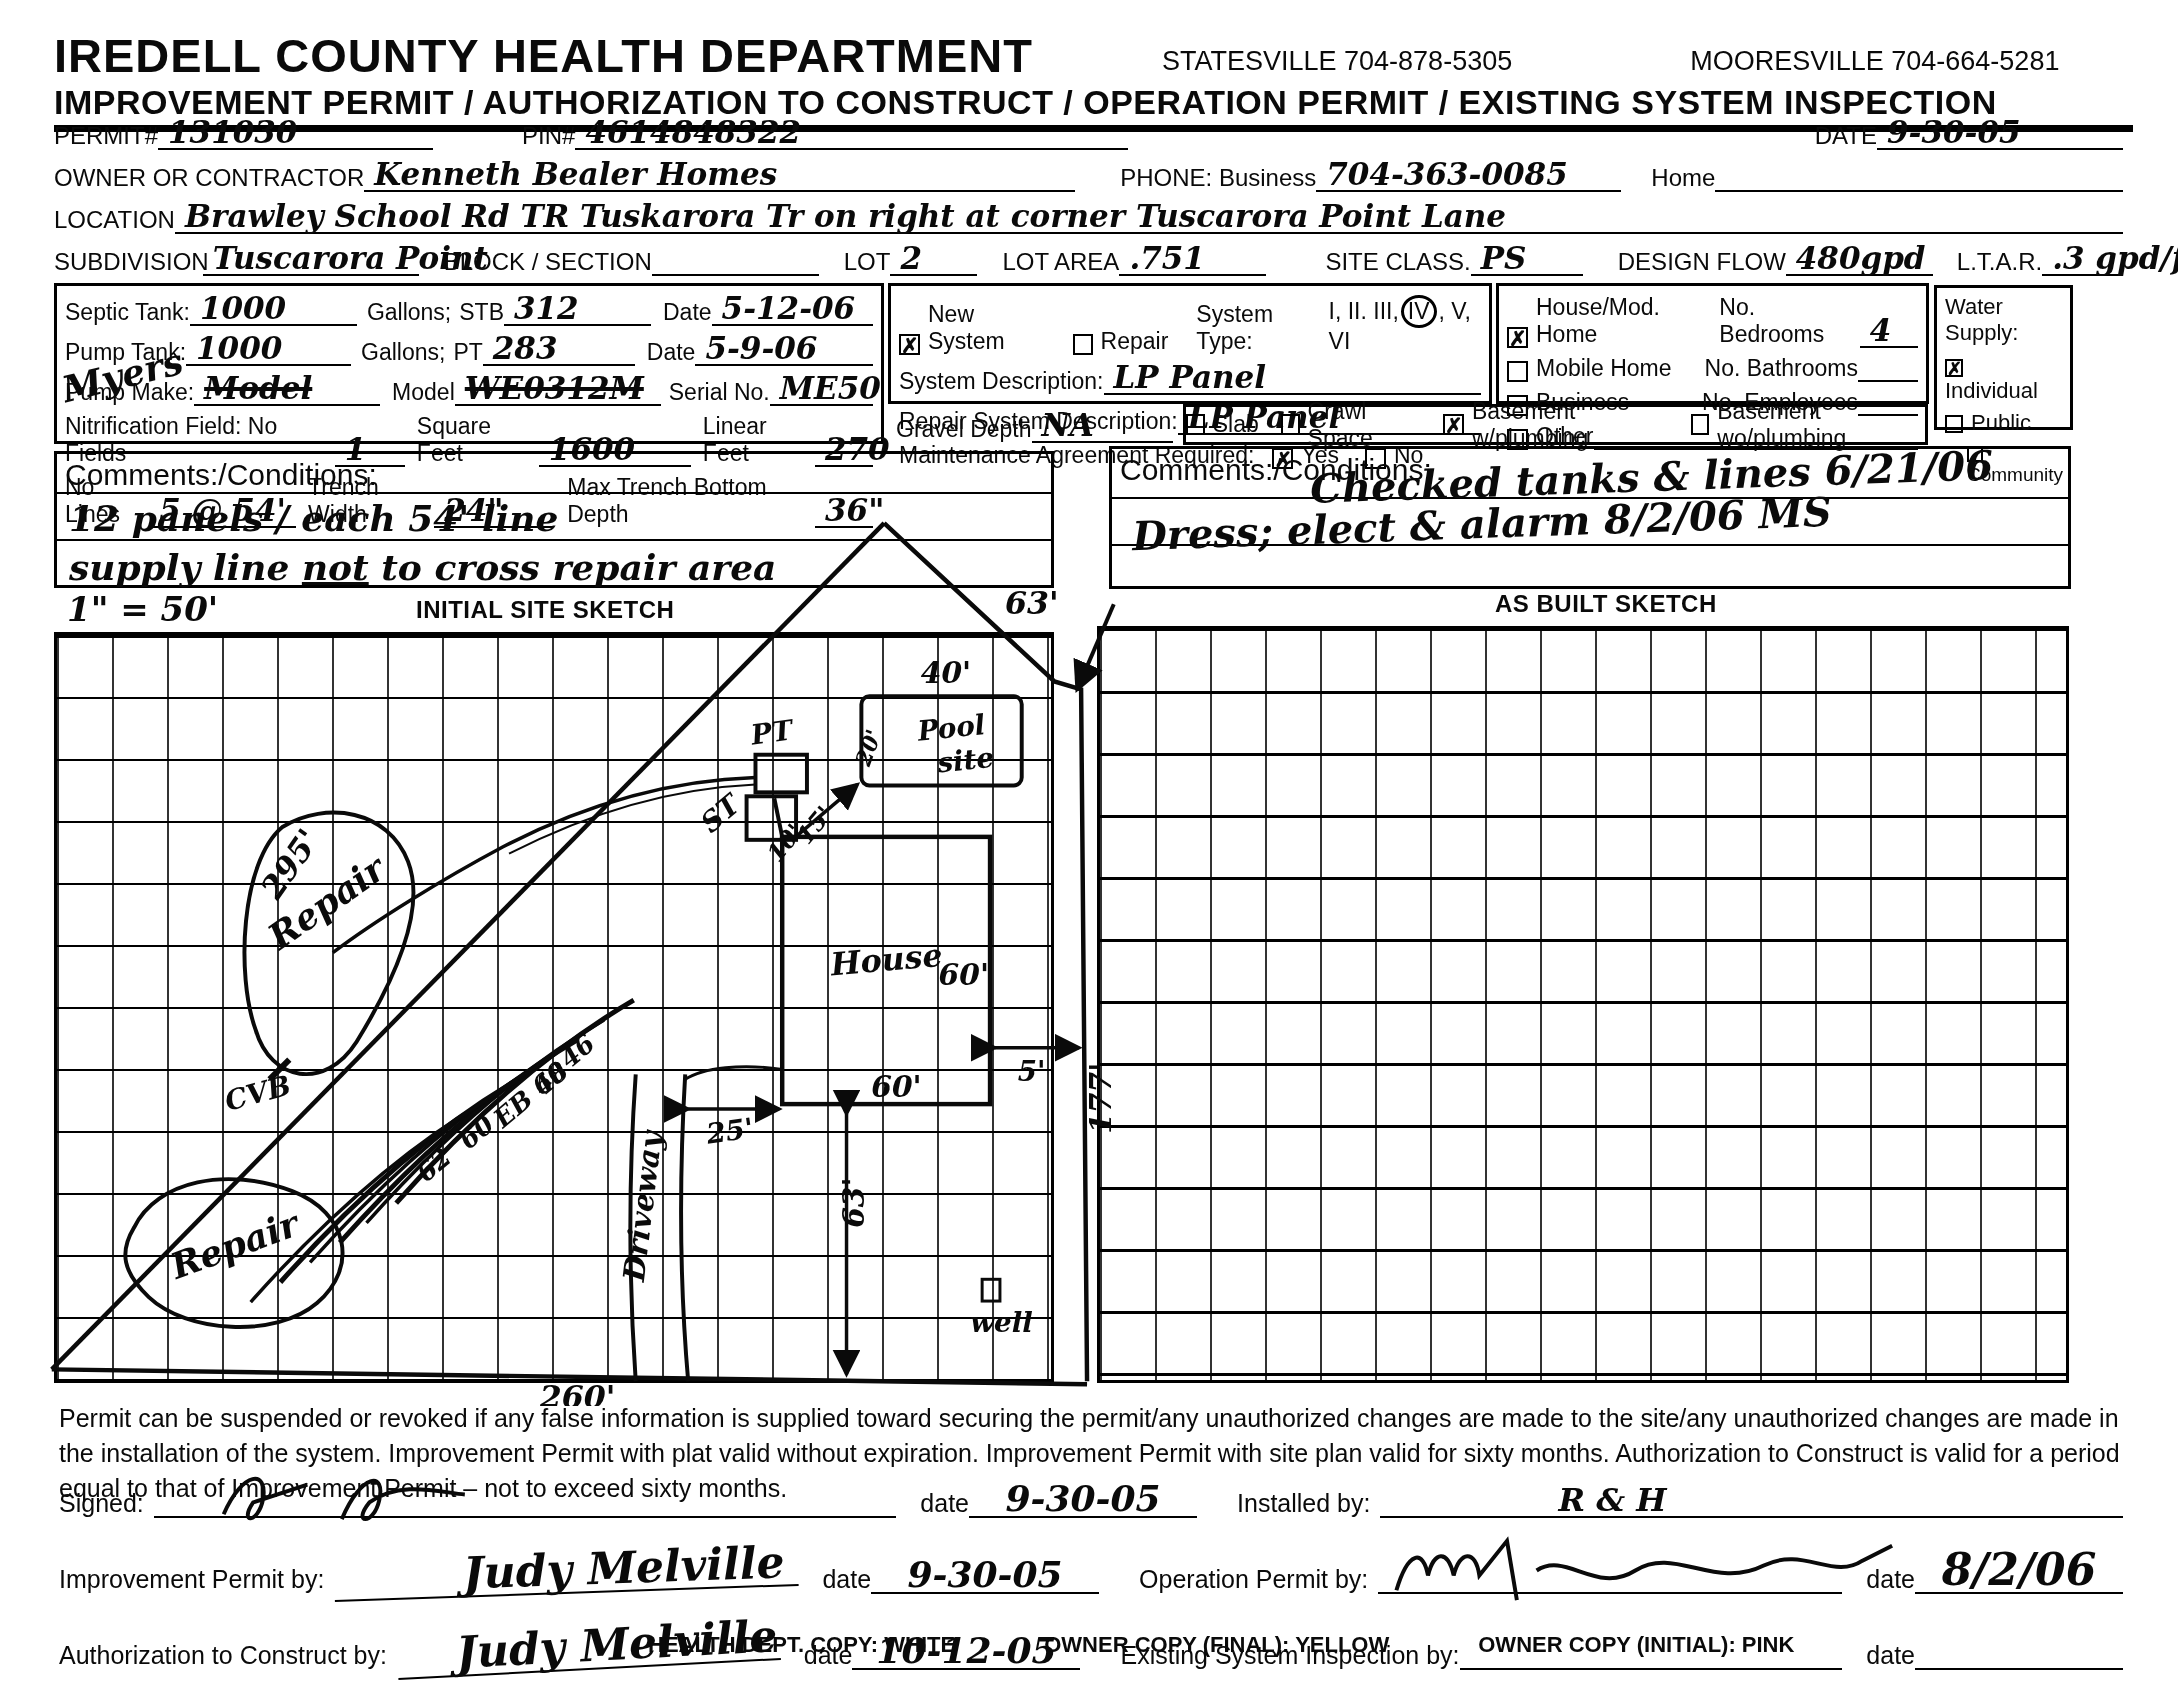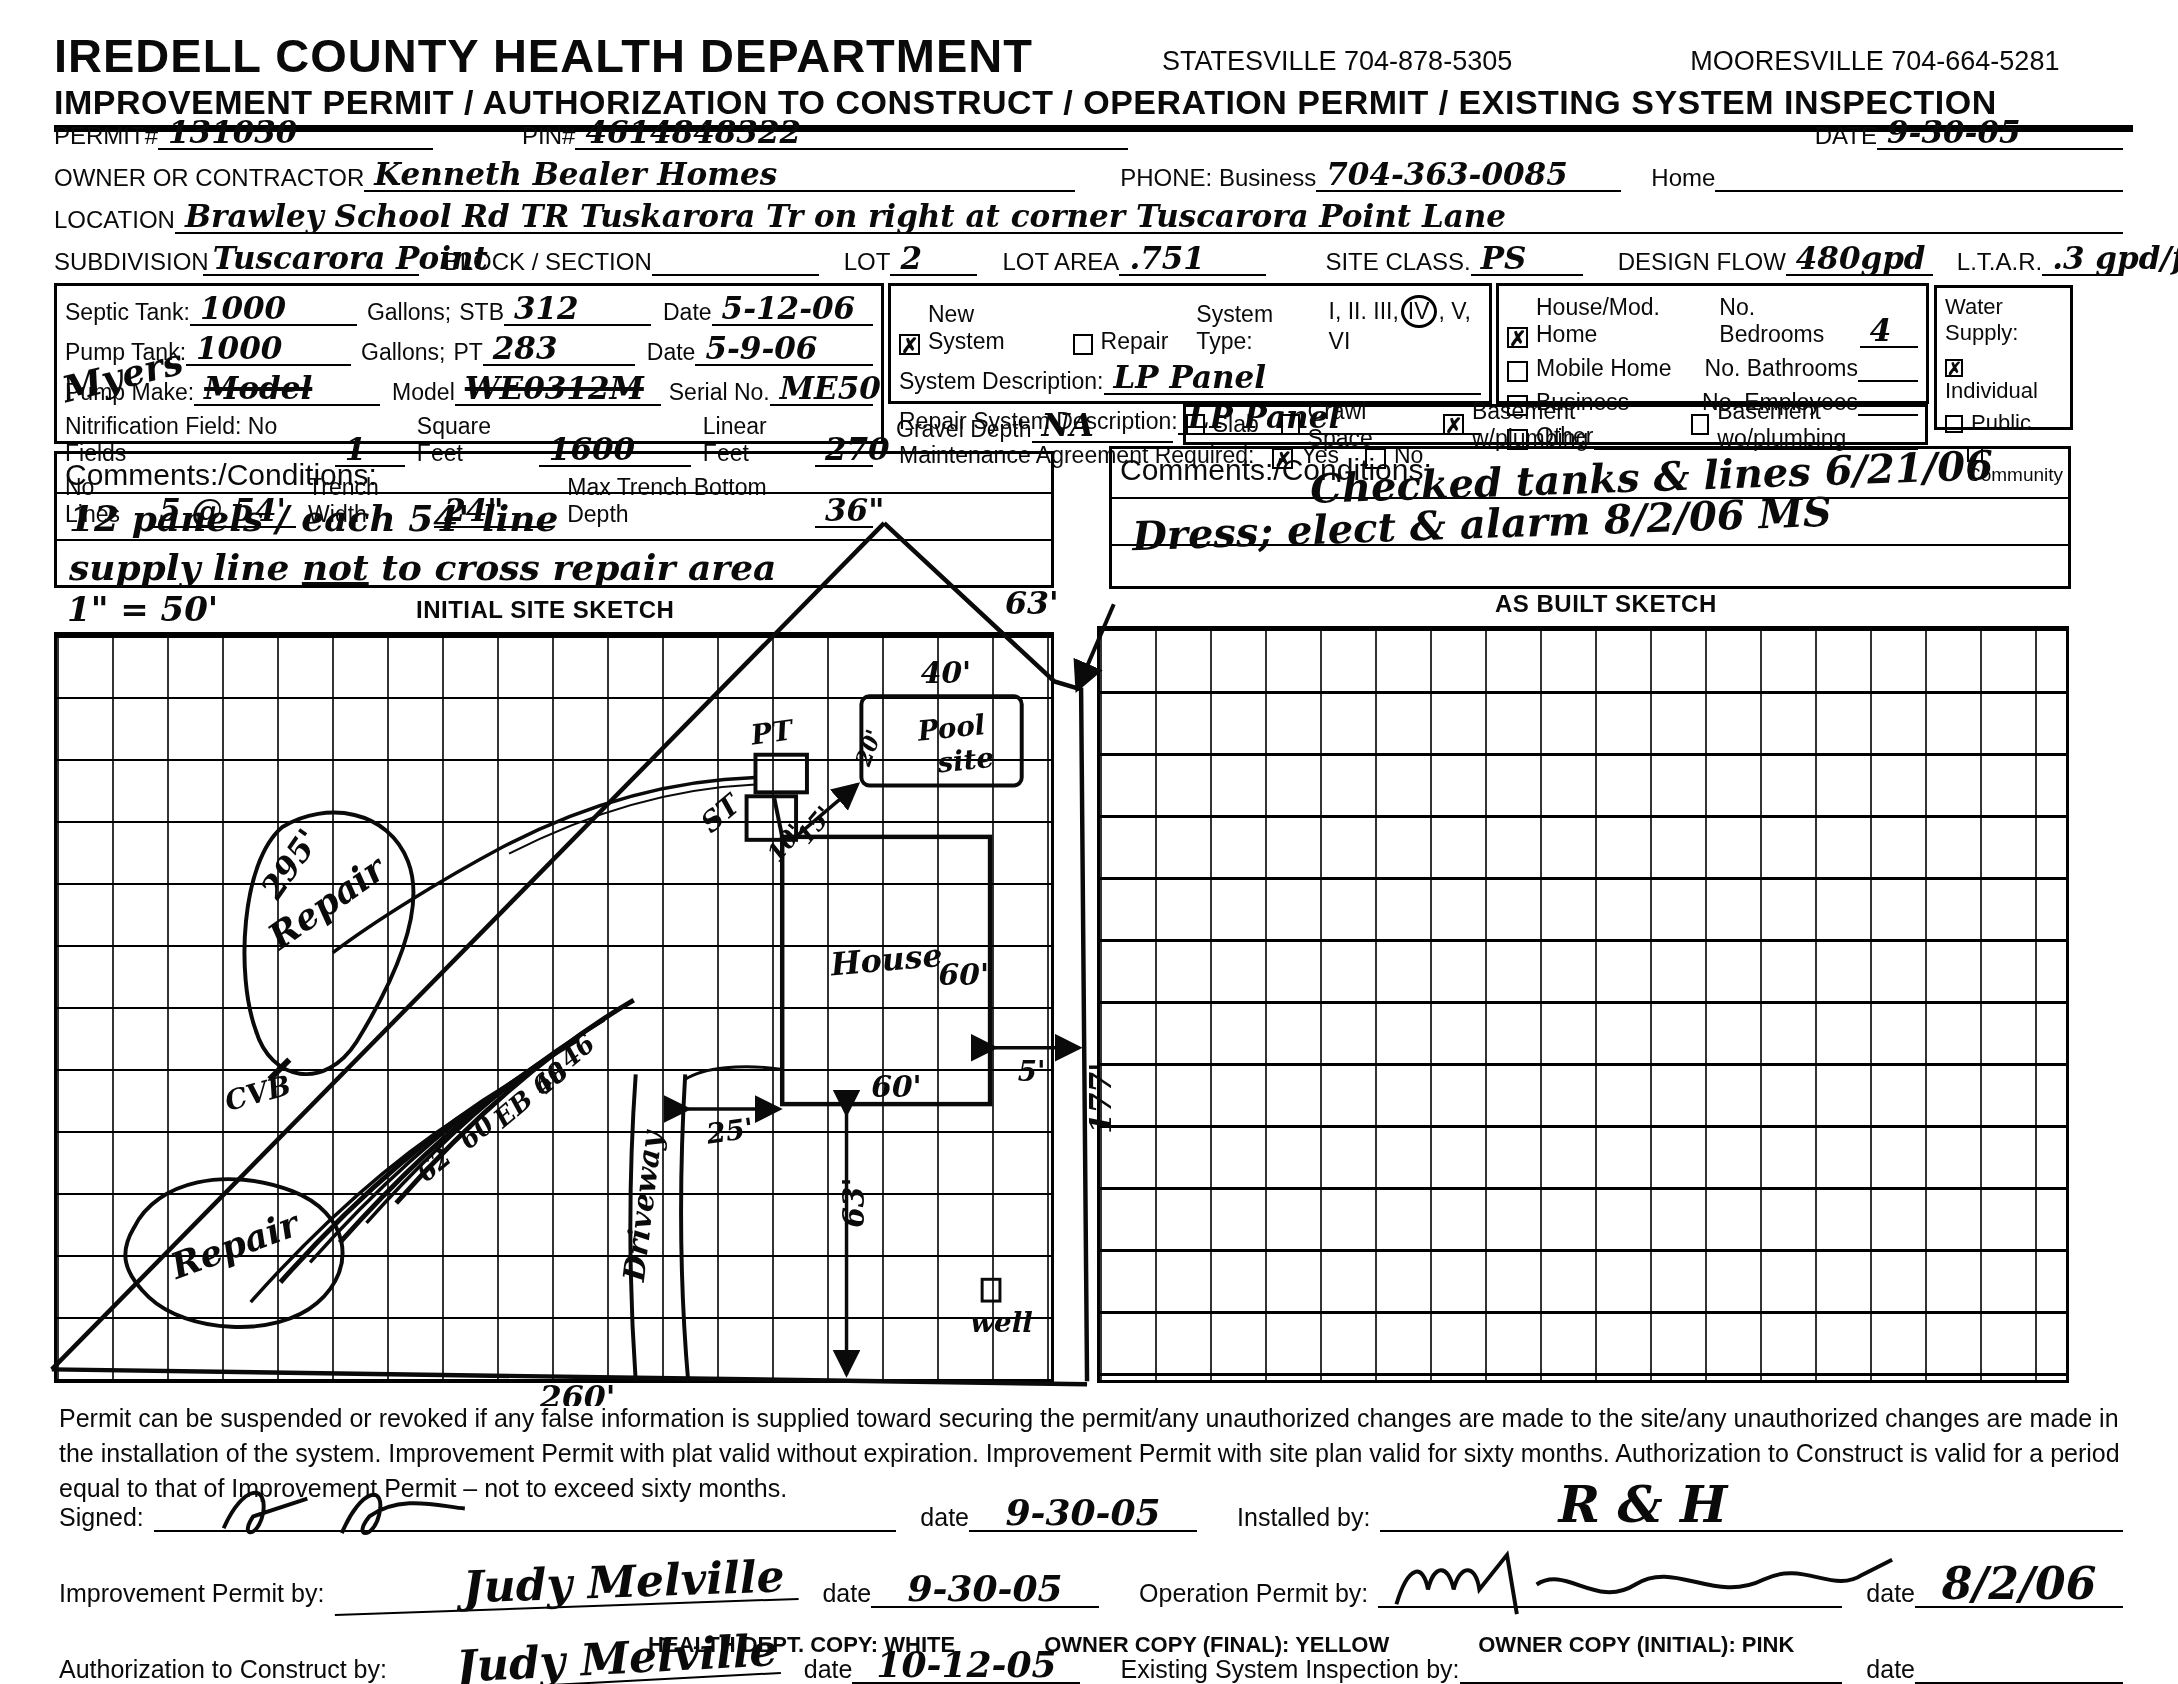--- a/index.html
+++ b/index.html
@@ -326,21 +326,21 @@
     <div class="sigrow" style="margin-bottom:30px;">
       <span>Signed:</span>
       <span class="sigline grow" style="max-width:752px;margin-left:10px;">
         <svg class="abs" style="left:59px;top:-51px;" width="356" height="63" viewBox="0 0 360 64">
           <path d="M10 50 C 30 5 55 5 50 35 C 45 60 25 60 40 38 L 95 20 M130 55 C 150 8 175 6 168 36 C 162 62 140 60 158 38 C 190 15 230 28 255 30" fill="none" stroke="#0a0a0a" stroke-width="4"></path>
         </svg>
       </span>
       <span style="margin-left:24px;">date</span>
       <span class="sigline hw big" style="width:228px;text-align:center;">9-30-05</span>
       <span style="margin-left:40px;">Installed by:</span>
-      <span class="sigline grow hw big" style="margin-left:10px;text-indent:178px;font-size:50px;">R &amp; H</span>
+      <span class="sigline grow hw big" style="margin-left:10px;text-indent:178px;font-size:32px;">R &amp; H</span>
     </div>
     <div class="sigrow" style="margin-bottom:30px;">
       <span>Improvement Permit by:</span>
       <span class="sigline grow hw big" style="max-width:564px;margin-left:10px;text-indent:129px;font-size:44px;transform:rotate(-2deg);">Judy Melville</span>
       <span style="margin-left:24px;">date</span>
       <span class="sigline hw big" style="width:228px;text-align:center;">9-30-05</span>
       <span style="margin-left:40px;">Operation Permit by:</span>
       <span class="sigline grow" style="margin-left:10px;">
         <svg class="abs" style="left:10px;top:-61px;" width="554" height="79" viewBox="0 0 560 80">
           <path d="M8 60 C 20 20 35 18 40 45 C 46 20 60 18 66 45 C 72 20 88 18 92 45 L 120 10 L 130 70 M150 40 C 180 20 210 65 250 40 C 290 15 330 60 380 35 C 420 15 450 50 480 30 L 510 15" fill="none" stroke="#0a0a0a" stroke-width="4"></path>

